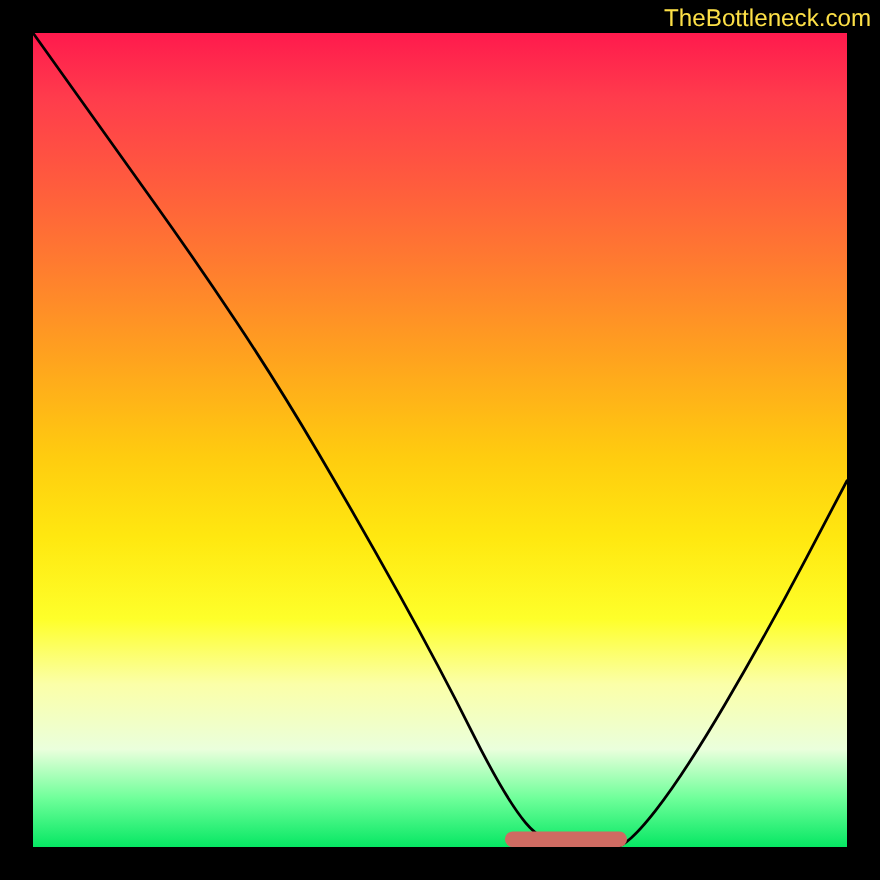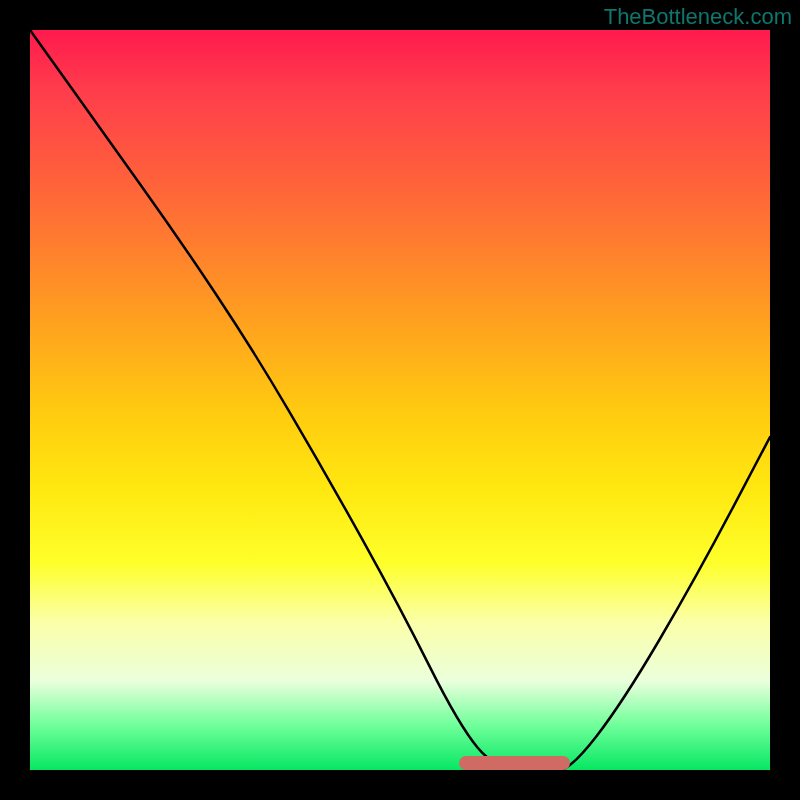--- a/index.html
+++ b/index.html
@@ -7,21 +7,21 @@
     width: 800px;
     height: 800px;
     background: #000;
     position: relative;
     overflow: hidden;
   }
   .watermark {
     position: absolute;
     top: 4px;
     right: 8px;
-    color: #0f766e;
+    color: #fde047;
     font-family: Arial, Helvetica, sans-serif;
     font-size: 22px;
     z-index: 10;
   }
   .plot-area {
     position: absolute;
     left: 30px;
     top: 30px;
     width: 740px;
     height: 740px;

